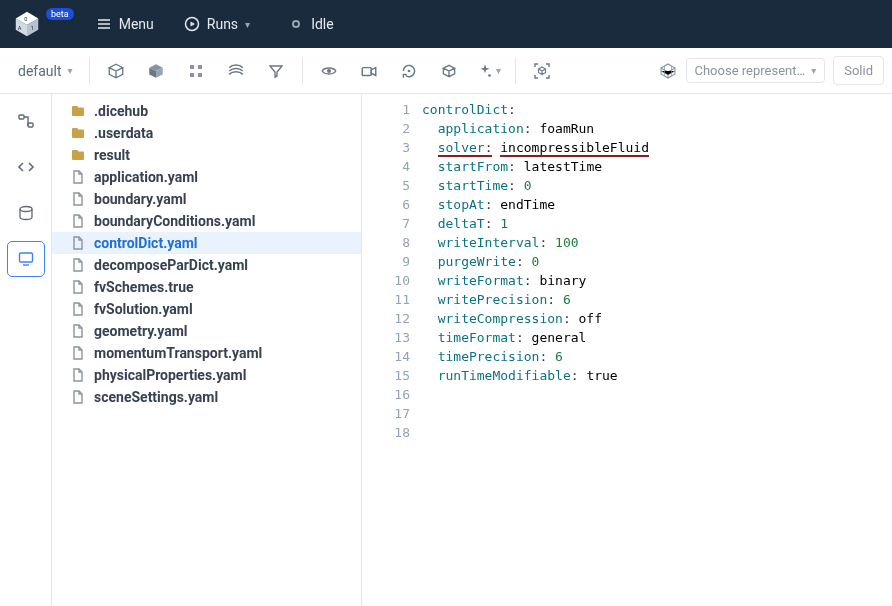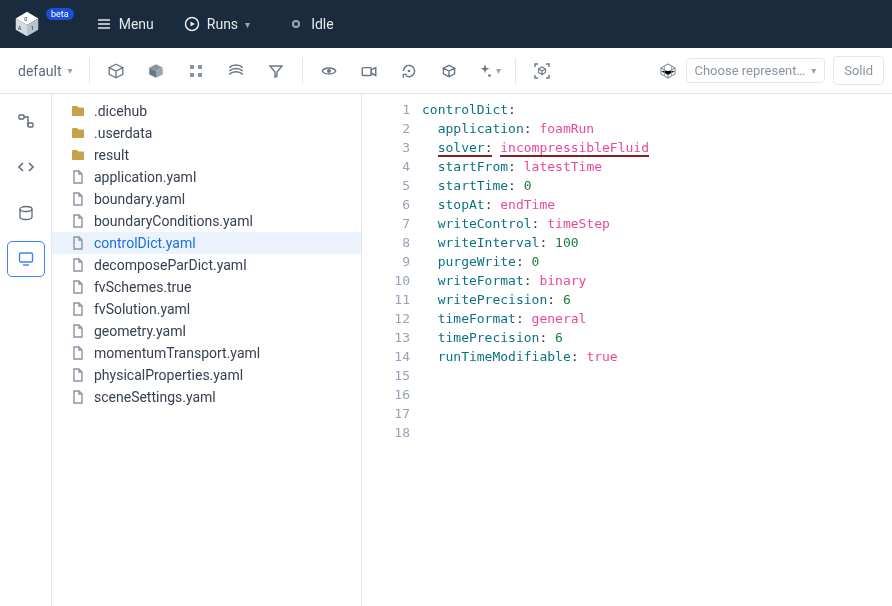--- a/index.html
+++ b/index.html
@@ -23,34 +23,34 @@
 .repr-txt { overflow:hidden; text-overflow:ellipsis; white-space:nowrap; flex:1; }
 .solid-box { border:1px solid #e3e6ea; padding:6px 10px; color:#8a94a0; font-size:13px; border-radius:4px; }
 
 .main { display:flex; height: calc(606px - 48px - 46px); }
 
 .leftbar { width:52px; border-right:1px solid #e3e6ea; display:flex; flex-direction:column; align-items:center; padding-top:10px; gap:12px; }
 .lbtn { width:36px; height:34px; display:flex; align-items:center; justify-content:center; color:#5f6b7a; border-radius:4px; cursor:pointer; }
 .lbtn.active { outline:1px solid #3b82f6; color:#3b82f6; }
 
 .filetree { width: 310px; border-right:1px solid #e3e6ea; padding:6px 0; overflow:auto; }
-.node { display:flex; align-items:center; gap:8px; padding:3px 10px 3px 18px; cursor:pointer; color:#374151; }
+.node { display:flex; align-items:center; gap:8px; padding:3px 10px 3px 18px; cursor:pointer; color:#374151;font-weight:bold; }
 .node.selected { background:#e9f2fd; color:#1e6fd9; }
 .ficon { width:16px; height:16px; flex:none; display:flex; align-items:center; justify-content:center; }
 .folder-fill { fill:#c8a24a; }
 .file-fill { fill:none; stroke:#8a94a0; stroke-width:1.4; }
 
 .editor { flex:1; display:flex; font-family: "Menlo","Consolas", monospace; font-size:13px; position:relative; }
 .gutter { width:60px; text-align:right; color:#94a3b8; padding:6px 12px 6px 0; user-select:none; }
 .gutter div { height:19px; line-height:19px; }
 .code { padding:6px 0; flex:1; }
 .code .line { height:19px; line-height:19px; white-space:pre; }
 .k { color:#0b7285; } 
 .n { color:#1d7c3b; } 
-.s { color:#ec4899; } 
+.s { color:#000000; } 
 .underline { border-bottom:2px solid #8b1e1e; }
 
 svg { display:block; }
 </style>
 </head>
 <body>
 
 <div class="header">
   <div class="logo">
     <svg class="logo-cube" viewBox="0 0 32 32">
@@ -358,25 +358,26 @@
         <div>17</div>
         <div>18</div>
       </div>
     <div class="code" id="code">
         <div class="line"><span class="k">controlDict</span>:</div>
         <div class="line">  <span class="k">application</span><span>:</span> <span class="s">foamRun</span></div>
         <div class="line">  <span class="k underline">solver</span><span class="underline">:</span> <span class="s underline">incompressibleFluid</span></div>
         <div class="line">  <span class="k">startFrom</span><span>:</span> <span class="s">latestTime</span></div>
         <div class="line">  <span class="k">startTime</span><span>:</span> <span class="n">0</span></div>
         <div class="line">  <span class="k">stopAt</span><span>:</span> <span class="s">endTime</span></div>
-        <div class="line">  <span class="k">writeControl</span><span>:</span> <span class="s">timeStep</span></div>
+        <div class="line">  <span class="k">deltaT</span><span>:</span> <span class="n">1</span></div>
         <div class="line">  <span class="k">writeInterval</span><span>:</span> <span class="n">100</span></div>
         <div class="line">  <span class="k">purgeWrite</span><span>:</span> <span class="n">0</span></div>
         <div class="line">  <span class="k">writeFormat</span><span>:</span> <span class="s">binary</span></div>
         <div class="line">  <span class="k">writePrecision</span><span>:</span> <span class="n">6</span></div>
+        <div class="line">  <span class="k">writeCompression</span><span>:</span> <span class="s">off</span></div>
         <div class="line">  <span class="k">timeFormat</span><span>:</span> <span class="s">general</span></div>
         <div class="line">  <span class="k">timePrecision</span><span>:</span> <span class="n">6</span></div>
         <div class="line">  <span class="k">runTimeModifiable</span><span>:</span> <span class="s">true</span></div>
         <div class="line"></div>
       </div>
   </div>
 
 </div>
 
 </body></html>

